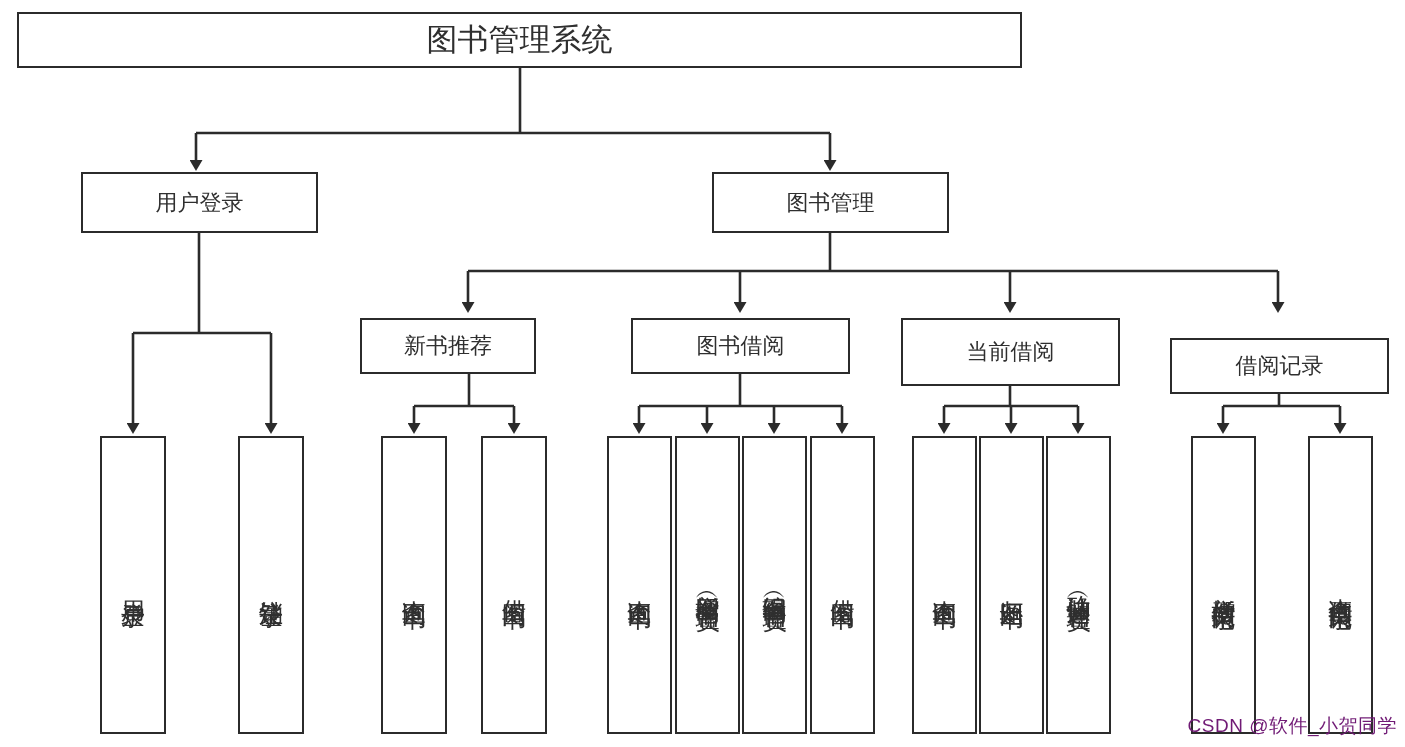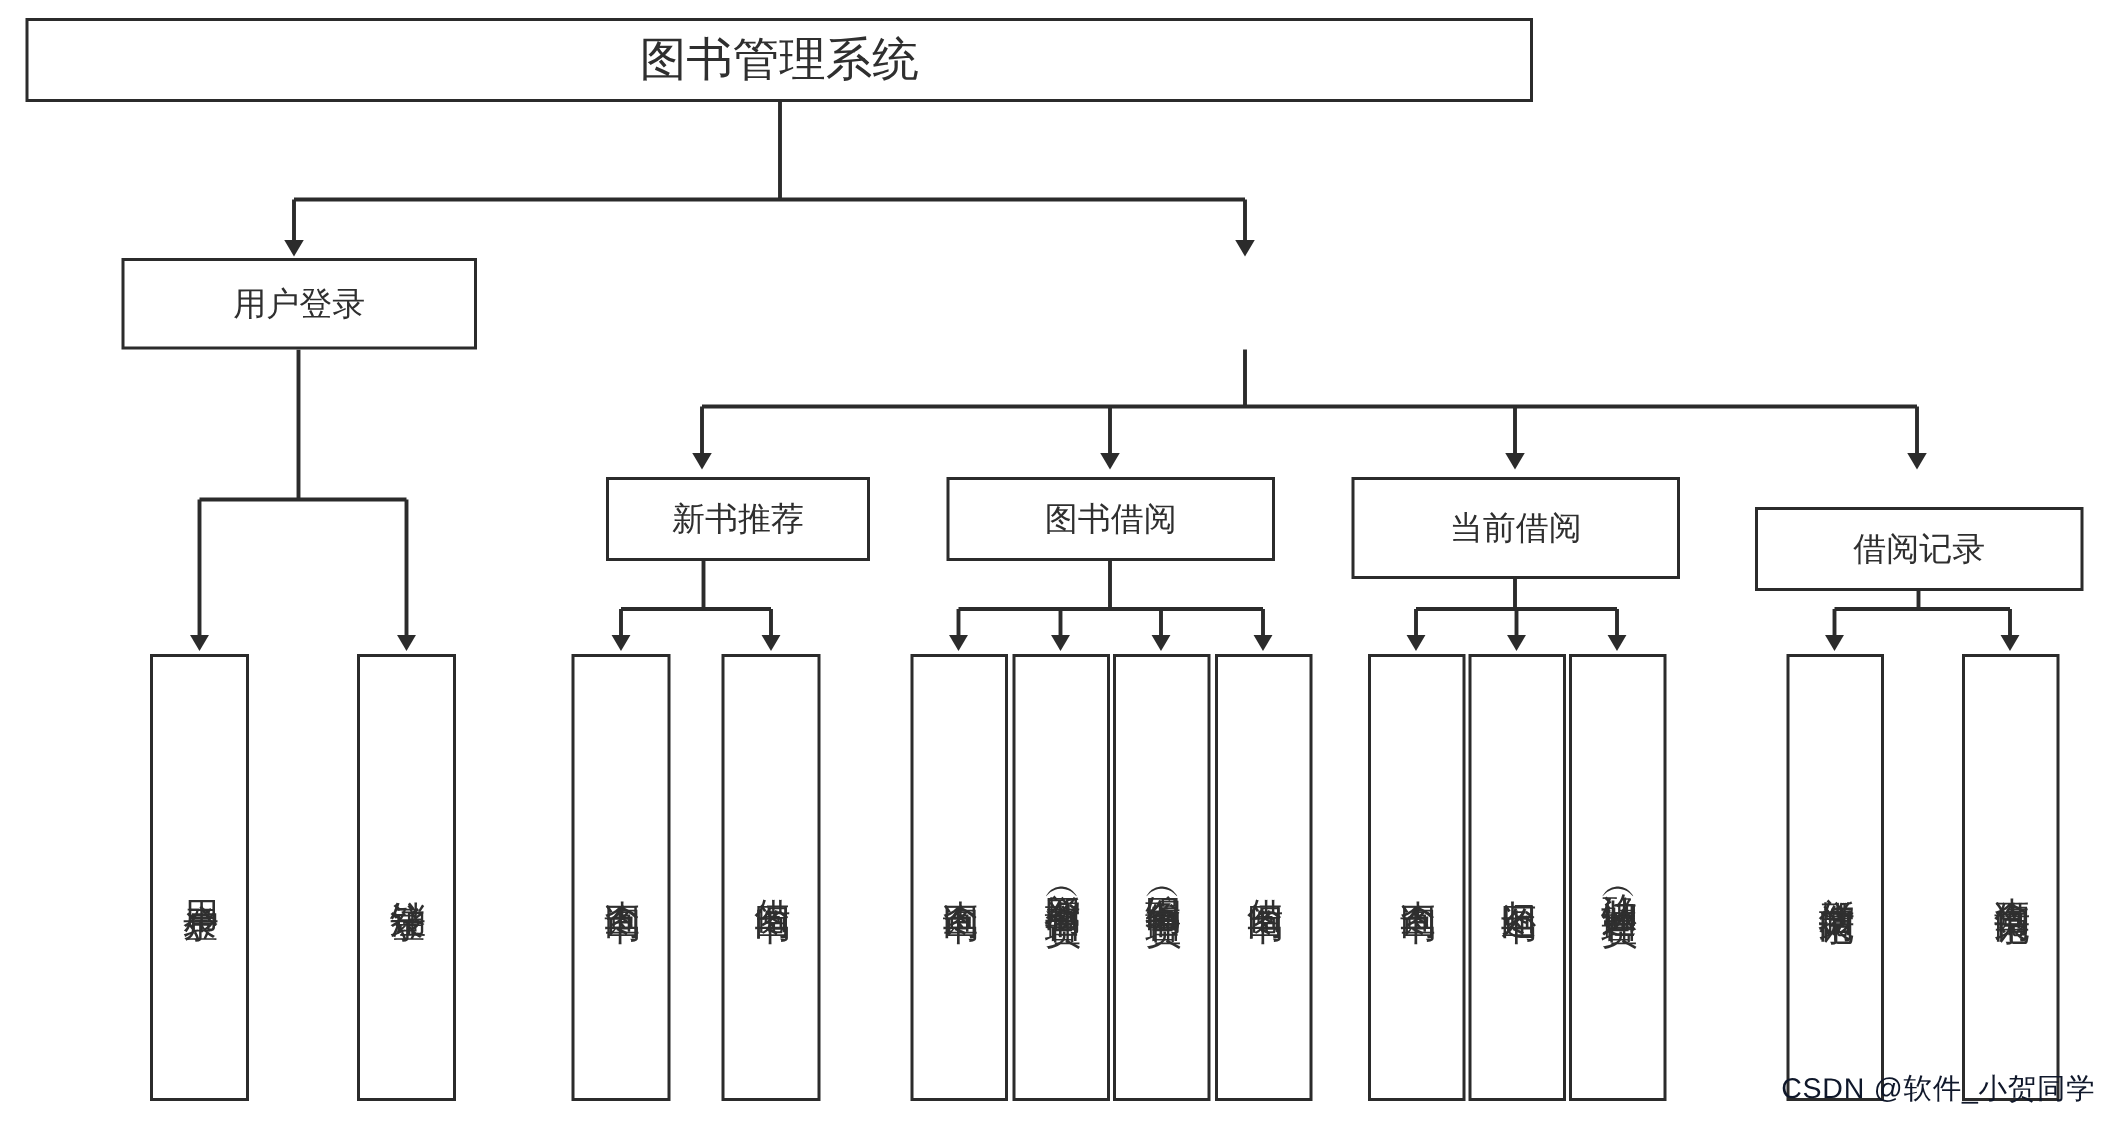--- a/index.html
+++ b/index.html
@@ -60,21 +60,21 @@
     letter-spacing: 2px;
     line-height: 1;
     white-space: nowrap;
   }
   #watermark {
     position: absolute;
     right: 8px;
     bottom: 8px;
     font-family: "Liberation Sans", "DejaVu Sans", sans-serif;
     font-size: 19px;
-    color: #0f172a;
+    color: #701a75;
     letter-spacing: 0.5px;
     user-select: none;
     pointer-events: none;
     white-space: nowrap;
   }
 </style>
 </head>
 <body>
 
 <div id="diagram-canvas">
@@ -130,22 +130,25 @@
   </svg>
 
   <div class="node-box node-root" style="left:17px; top:12px; width:1005px; height:56px;">
     <span class="node-label">图书管理系统</span>
   </div>
 
   <div class="node-box node-level1" style="left:81px; top:172px; width:237px; height:61px;">
     <span class="node-label">用户登录</span>
   </div>
 
-
-  <div class="node-box node-level2" style="left:360px; top:318px; width:176px; height:56px;margin-left:44px;">
+  <div class="node-box node-level1" style="left:712px; top:172px; width:237px; height:61px;">
+    <span class="node-label">图书管理</span>
+  </div>
+
+  <div class="node-box node-level2" style="left:360px; top:318px; width:176px; height:56px;">
     <span class="node-label">新书推荐</span>
   </div>
 
   <div class="node-box node-level2" style="left:631px; top:318px; width:219px; height:56px;">
     <span class="node-label">图书借阅</span>
   </div>
 
   <div class="node-box node-level2" style="left:901px; top:318px; width:219px; height:68px;">
     <span class="node-label">当前借阅</span>
   </div>

